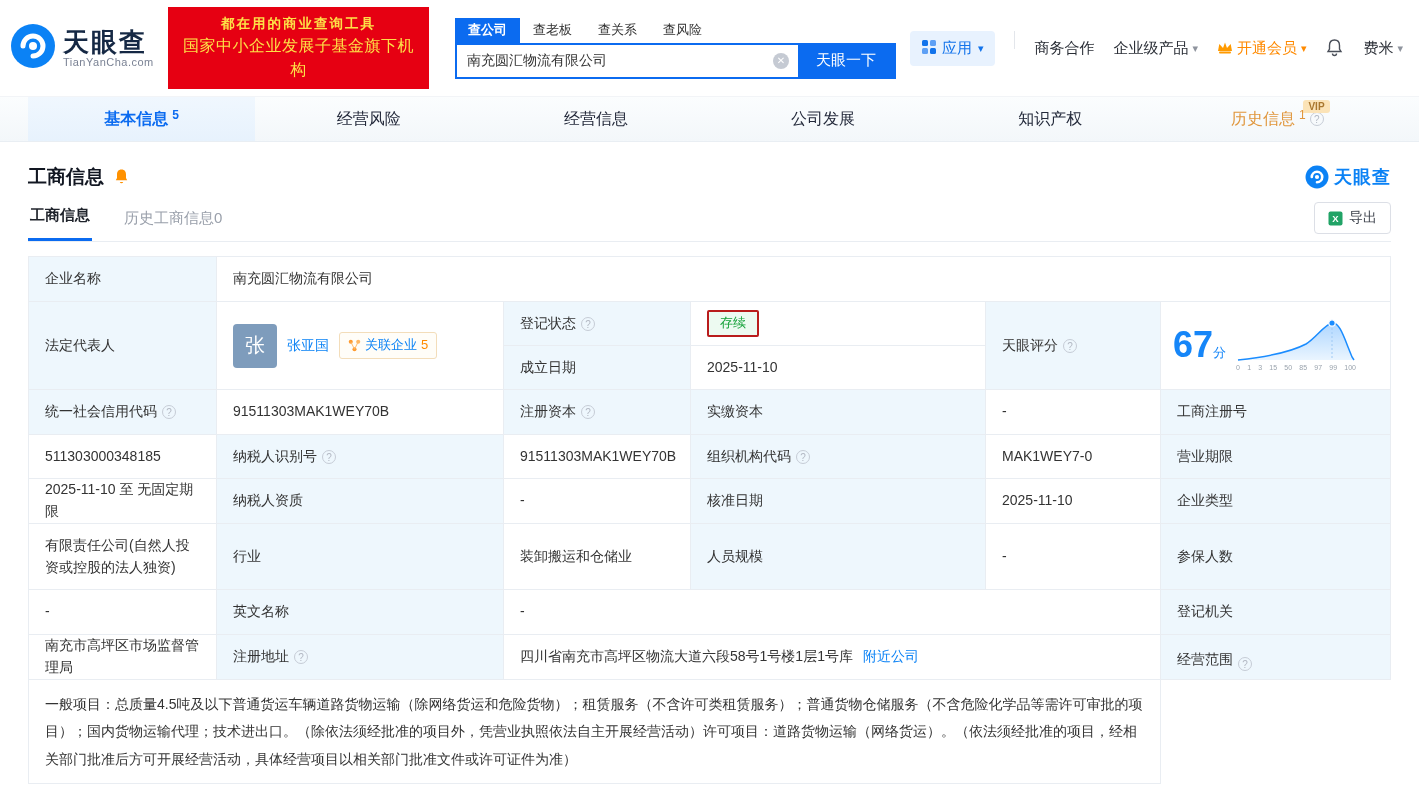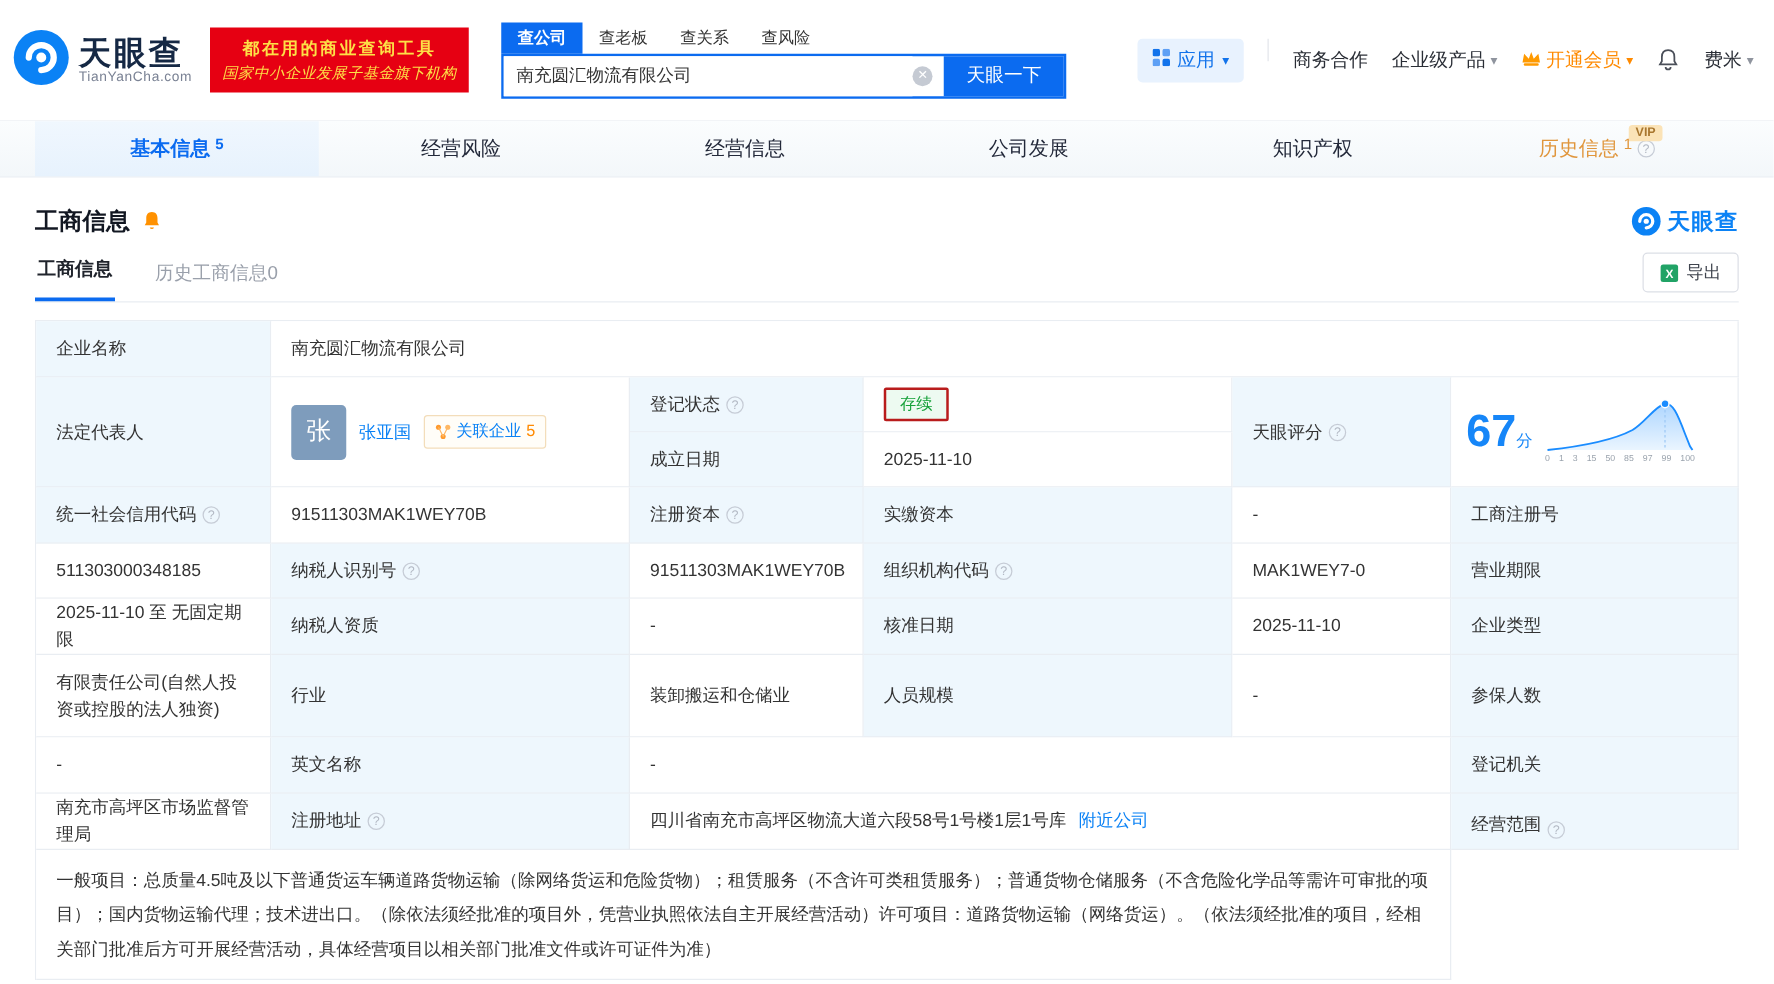--- a/index.html
+++ b/index.html
@@ -8,21 +8,21 @@
     font-family: "Liberation Sans", "DejaVu Sans", sans-serif;
     background: #fff; color: #333;
   }
   
   .header { display: flex; align-items: center; height: 97px; padding: 0 16px 0 10px; gap: 14px; border-bottom: 1px solid #f2f4f7; background:#fff; }
   .logo { display: flex; align-items: center; gap: 7px; cursor: pointer; }
   .logo-txt .brand { font-size: 26px; font-weight: bold; color: #152844; letter-spacing: 2px; line-height: 1.1; }
   .logo-txt .domain { font-size: 11px; color: #7a8294; letter-spacing: .5px; }
   .banner { background: #e60012; color: #fde047; text-align: center; padding: 7px 10px; line-height: 1.5; }
   .banner .l1 { font-size: 13.5px; font-weight: bold; letter-spacing: 2px; }
-  .banner .l2 { font-size: 12px; letter-spacing: .5px; font-style: italic; }
+  .banner .l2 { font-size: 16px; letter-spacing: .5px; }
   .search { width: 452px; margin-left: 12px; }
   .search-tabs { display: flex; font-size: 13px; }
   .search-tab { padding: 3px 13px 4px; color: #333; cursor: pointer; }
   .search-tab.active { background: #0b6bf0; color: #fff; font-weight: bold; }
   .search-box { display: flex; border: 2px solid #0b6bf0; height: 36px; background: #fff; }
   .search-box input { flex: 1; border: none; outline: none; padding: 0 10px; font-size: 14px; color: #333; font-family: inherit; }
   .clear-ic { width: 16px; height: 16px; border-radius: 50%; background: #c5cad3; color: #fff; font-size: 10px; line-height: 16px; text-align: center; align-self: center; margin-right: 9px; cursor: pointer; }
   .search-btn { width: 96px; background: #0b6bf0; color: #fff; font-size: 15px; border: none; cursor: pointer; font-family: Liberation Sans, sans-serif; }
   .topnav { margin-left: auto; display: flex; gap: 19px; font-size: 15px; color: #2a2e36; white-space: nowrap; }
   .apps-chip { display: flex; align-items: center; gap: 6px; background: #e8f2fe; color: #1273eb; padding: 8px 12px; border-radius: 4px; font-size: 15px; cursor: pointer; }

